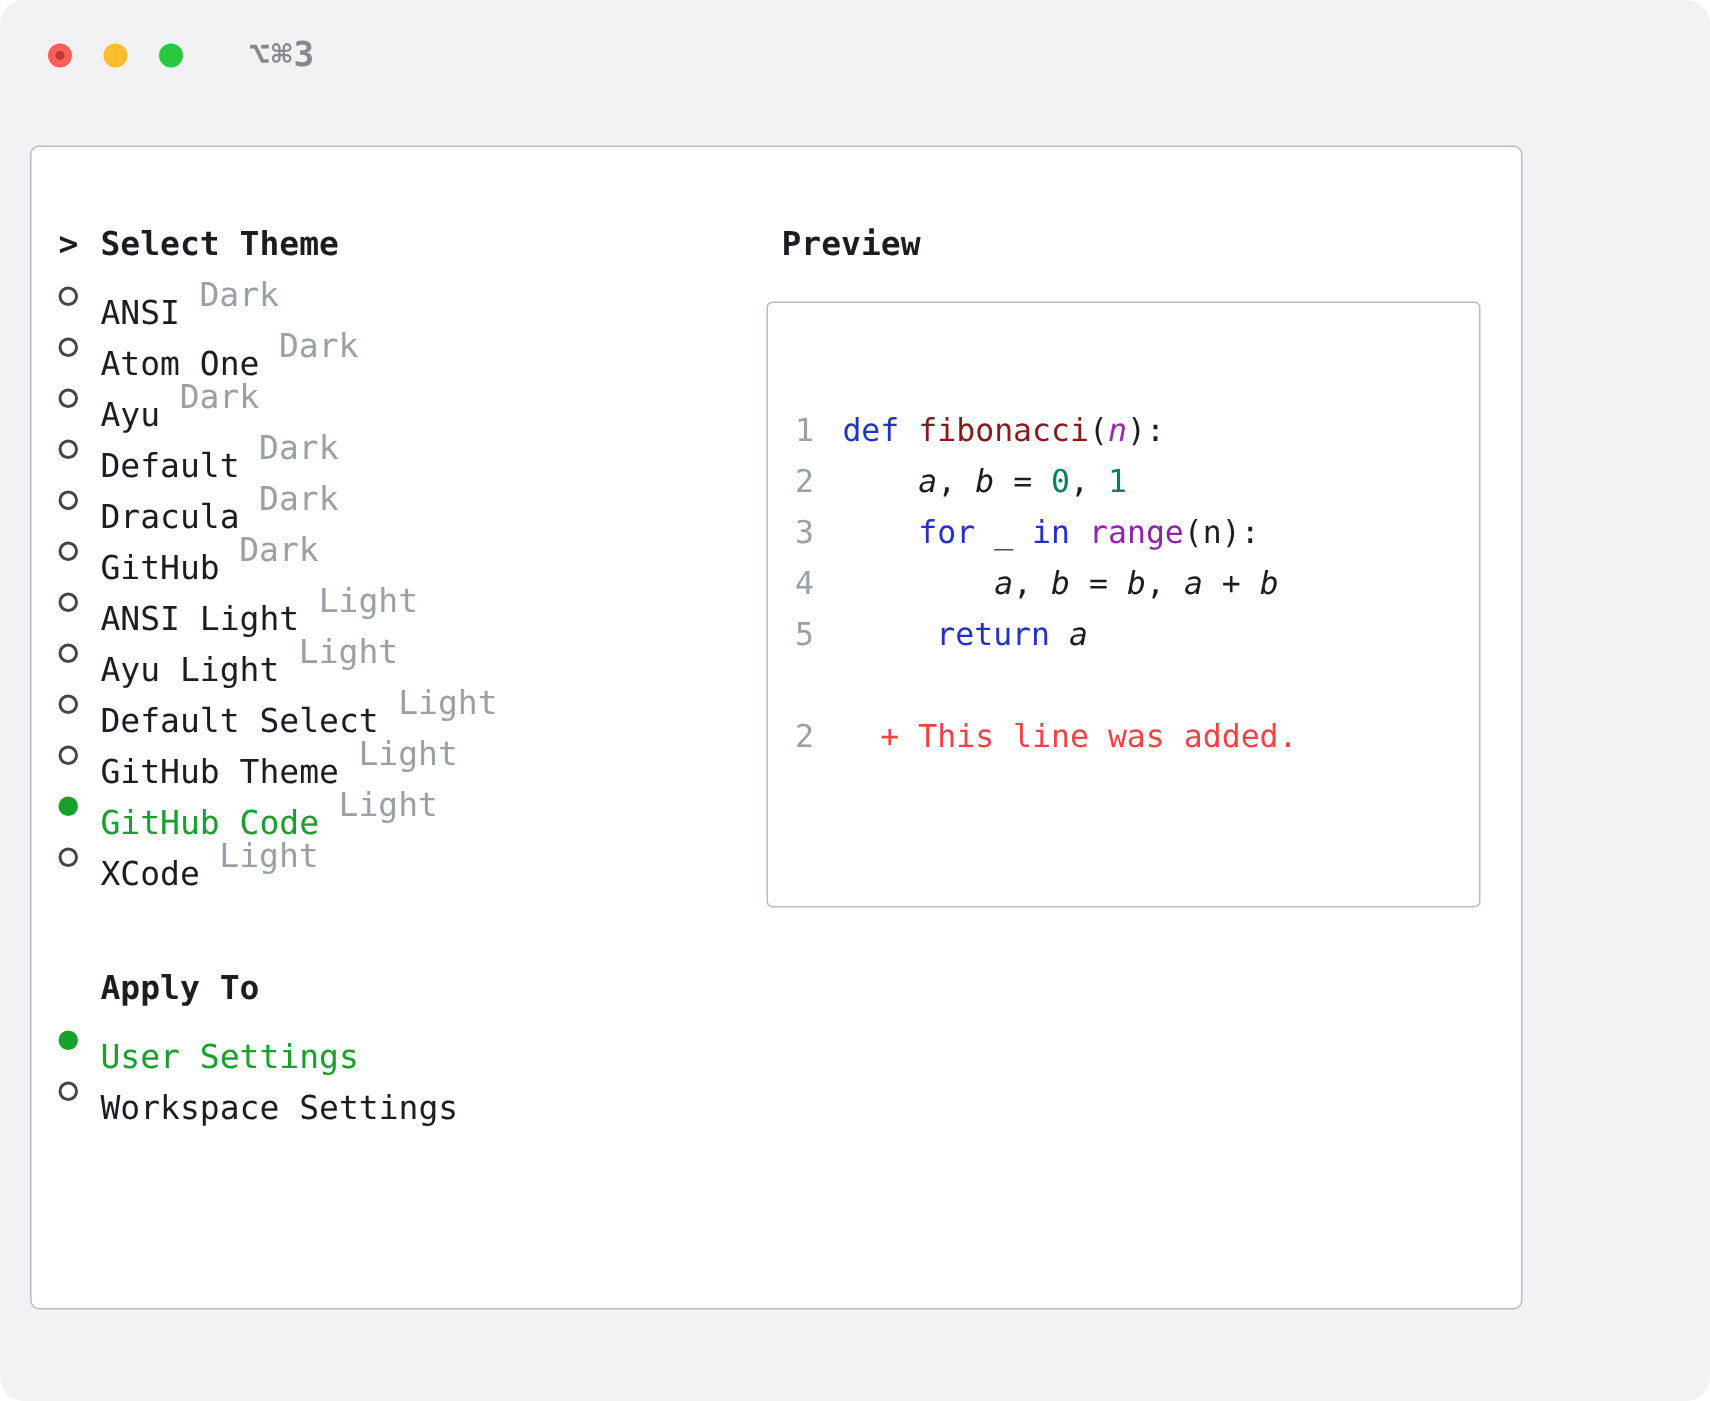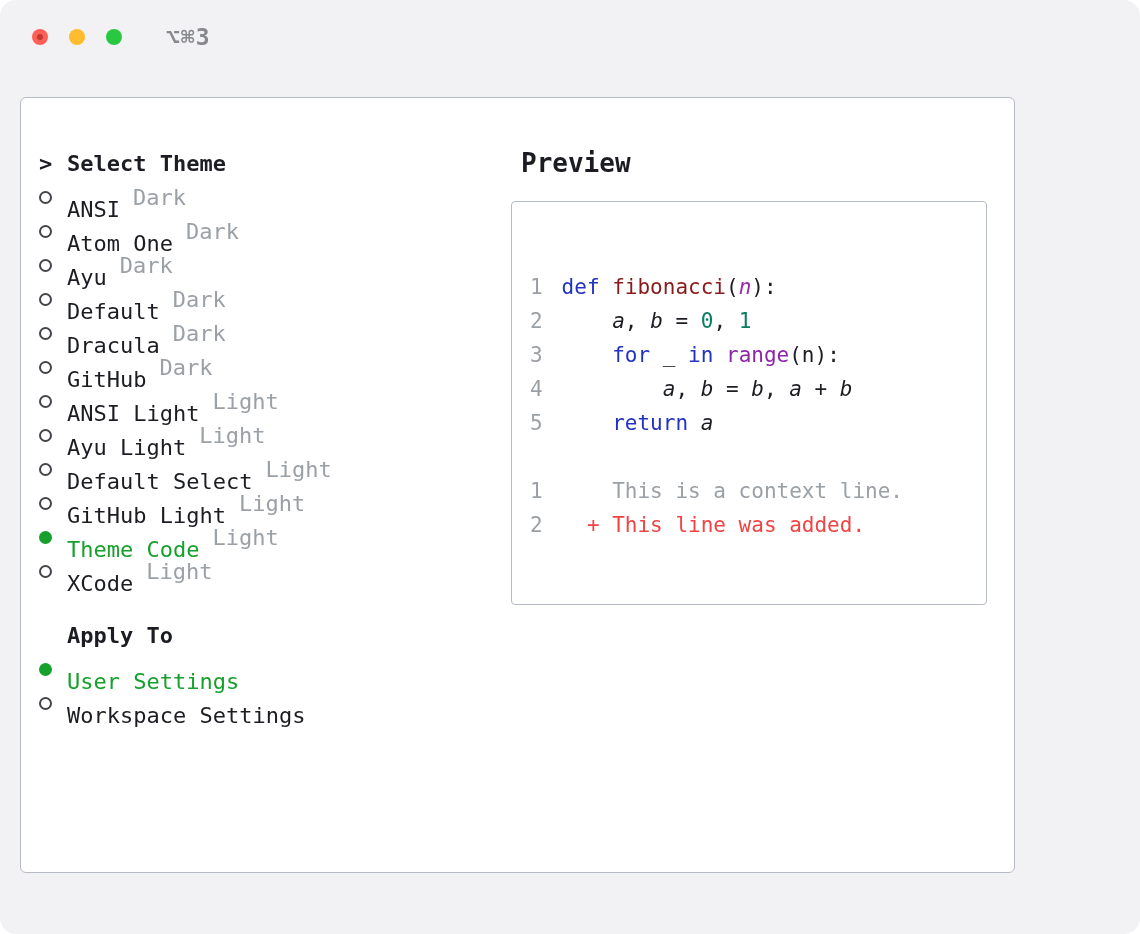--- a/index.html
+++ b/index.html
@@ -43,29 +43,29 @@
   .marker { width: 28px; display: flex; align-items: center; flex: none; }
   .row.header { font-weight: bold; }
   .dot {
     width: 13px; height: 13px; border-radius: 50%;
     border: 2px solid #43454b; background: transparent;
   }
   .dot.filled { border-color: var(--accent-green); background: var(--accent-green); }
   .name { white-space: pre; margin-top: 24px; }
   .variant { color: var(--muted); margin-left: 13px; }
   .row.selected .name { color: var(--accent-green); }
-  .apply-title { margin-top: 30px; font-weight: bold; padding-left: 28px; height: 34px; display: flex; align-items: center; }
+  .apply-title { margin-top: 54px; font-weight: bold; padding-left: 28px; height: 34px; display: flex; align-items: center; }
   .hint {
     margin-top: 36px; width: 412px;
     color: var(--muted); line-height: 35px; white-space: normal;
   }
   
   .right { position: absolute; left: 480px; top: 48px; }
   .preview-title {
-    font-weight: bold; font-size: 26px; height: 34px;
+    font-weight: bold; font-size: 22px; height: 34px;
     display: flex; align-items: center; padding-left: 20px;
   }
   .preview-box {
     margin: 21px 0 0 10px;
     width: 476px; height: 404px;
     border: 1.5px solid var(--border);
     border-radius: 4px;
     padding: 68px 8px 0 18px;
     font-size: 21px;
     overflow: hidden;
@@ -96,42 +96,41 @@
       <div id="theme-list">
           <div class="row item"><span class="marker"><span class="dot"></span></span><span class="name">ANSI</span><span class="variant">Dark</span></div>
           <div class="row item"><span class="marker"><span class="dot"></span></span><span class="name">Atom One</span><span class="variant">Dark</span></div>
           <div class="row item"><span class="marker"><span class="dot"></span></span><span class="name">Ayu</span><span class="variant">Dark</span></div>
           <div class="row item"><span class="marker"><span class="dot"></span></span><span class="name">Default</span><span class="variant">Dark</span></div>
           <div class="row item"><span class="marker"><span class="dot"></span></span><span class="name">Dracula</span><span class="variant">Dark</span></div>
           <div class="row item"><span class="marker"><span class="dot"></span></span><span class="name">GitHub</span><span class="variant">Dark</span></div>
           <div class="row item"><span class="marker"><span class="dot"></span></span><span class="name">ANSI Light</span><span class="variant">Light</span></div>
           <div class="row item"><span class="marker"><span class="dot"></span></span><span class="name">Ayu Light</span><span class="variant">Light</span></div>
           <div class="row item"><span class="marker"><span class="dot"></span></span><span class="name">Default Select</span><span class="variant">Light</span></div>
-          <div class="row item"><span class="marker"><span class="dot"></span></span><span class="name">GitHub Light</span><span class="variant">Light</span></div>
-          <div class="row item selected"><span class="marker"><span class="dot filled"></span></span><span class="name">Theme Code</span><span class="variant">Light</span></div>
+          <div class="row item"><span class="marker"><span class="dot"></span></span><span class="name">GitHub Theme</span><span class="variant">Light</span></div>
+          <div class="row item selected"><span class="marker"><span class="dot filled"></span></span><span class="name">GitHub Code</span><span class="variant">Light</span></div>
           <div class="row item"><span class="marker"><span class="dot"></span></span><span class="name">XCode</span><span class="variant">Light</span></div>
         </div>
 
       <div class="apply-title">Apply To</div>
 
       <div id="apply-list">
           <div class="row item selected"><span class="marker"><span class="dot filled"></span></span><span class="name">User Settings</span></div>
           <div class="row item"><span class="marker"><span class="dot"></span></span><span class="name">Workspace Settings</span></div>
         </div>
 
     </div>
 
     <div class="right">
       <div class="preview-title">Preview</div>
       <div class="preview-box" id="preview-box">
           <div class="code-row"><span class="lineno" style="color: rgb(154, 160, 166);">1</span><span style="color: rgb(35, 51, 193);">def</span><span style="color: rgb(28, 29, 34);"> </span><span style="color: rgb(136, 26, 26);">fibonacci</span><span style="color: rgb(28, 29, 34);">(</span><span style="color: rgb(156, 39, 176); font-style: italic;">n</span><span style="color: rgb(28, 29, 34);">):</span></div>
           <div class="code-row"><span class="lineno" style="color: rgb(154, 160, 166);">2</span><span style="color: rgb(28, 29, 34);">    </span><span style="color: rgb(28, 29, 34); font-style: italic;">a</span><span style="color: rgb(28, 29, 34);">, </span><span style="color: rgb(28, 29, 34); font-style: italic;">b</span><span style="color: rgb(28, 29, 34);"> = </span><span style="color: rgb(10, 125, 98);">0</span><span style="color: rgb(28, 29, 34);">, </span><span style="color: rgb(10, 125, 98);">1</span></div>
           <div class="code-row"><span class="lineno" style="color: rgb(154, 160, 166);">3</span><span style="color: rgb(28, 29, 34);">    </span><span style="color: rgb(35, 51, 193);">for</span><span style="color: rgb(28, 29, 34);"> _ </span><span style="color: rgb(35, 51, 193);">in</span><span style="color: rgb(28, 29, 34);"> </span><span style="color: rgb(142, 36, 170);">range</span><span style="color: rgb(28, 29, 34);">(n):</span></div>
           <div class="code-row"><span class="lineno" style="color: rgb(154, 160, 166);">4</span><span style="color: rgb(28, 29, 34);">        </span><span style="color: rgb(28, 29, 34); font-style: italic;">a</span><span style="color: rgb(28, 29, 34);">, </span><span style="color: rgb(28, 29, 34); font-style: italic;">b</span><span style="color: rgb(28, 29, 34);"> = </span><span style="color: rgb(28, 29, 34); font-style: italic;">b</span><span style="color: rgb(28, 29, 34);">, </span><span style="color: rgb(28, 29, 34); font-style: italic;">a</span><span style="color: rgb(28, 29, 34);"> + </span><span style="color: rgb(28, 29, 34); font-style: italic;">b</span></div>
-          <div class="code-row"><span class="lineno" style="color: rgb(154, 160, 166);">5</span><span style="color: rgb(28, 29, 34);">    </span><span style="color: rgb(35, 51, 193);">return</span><span style="color: rgb(28, 29, 34);"> </span><span style="color: rgb(28, 29, 34); font-style: italic;">a</span></div>
+          <div class="code-row"><span class="lineno" style="color: rgb(154, 160, 166);">5</span><span style="color: rgb(28, 29, 34);">    </span><span style="color: rgb(35, 51, 193); margin-left: 12px;">return</span><span style="color: rgb(28, 29, 34);"> </span><span style="color: rgb(28, 29, 34); font-style: italic;">a</span></div>
           <div class="code-row"><span class="lineno" style="color: rgb(154, 160, 166);"></span></div>
-          <div class="code-row"><span class="lineno" style="color: rgb(154, 160, 166);">1</span><span style="color: rgb(154, 160, 166);">    This is a context line.</span></div>
           <div class="code-row"><span class="lineno" style="color: rgb(154, 160, 166);">2</span><span style="color: #ef4444;">  + This line was added.</span></div>
         </div>
     </div>
 
   </div>
 </div>
 
 </body></html>

